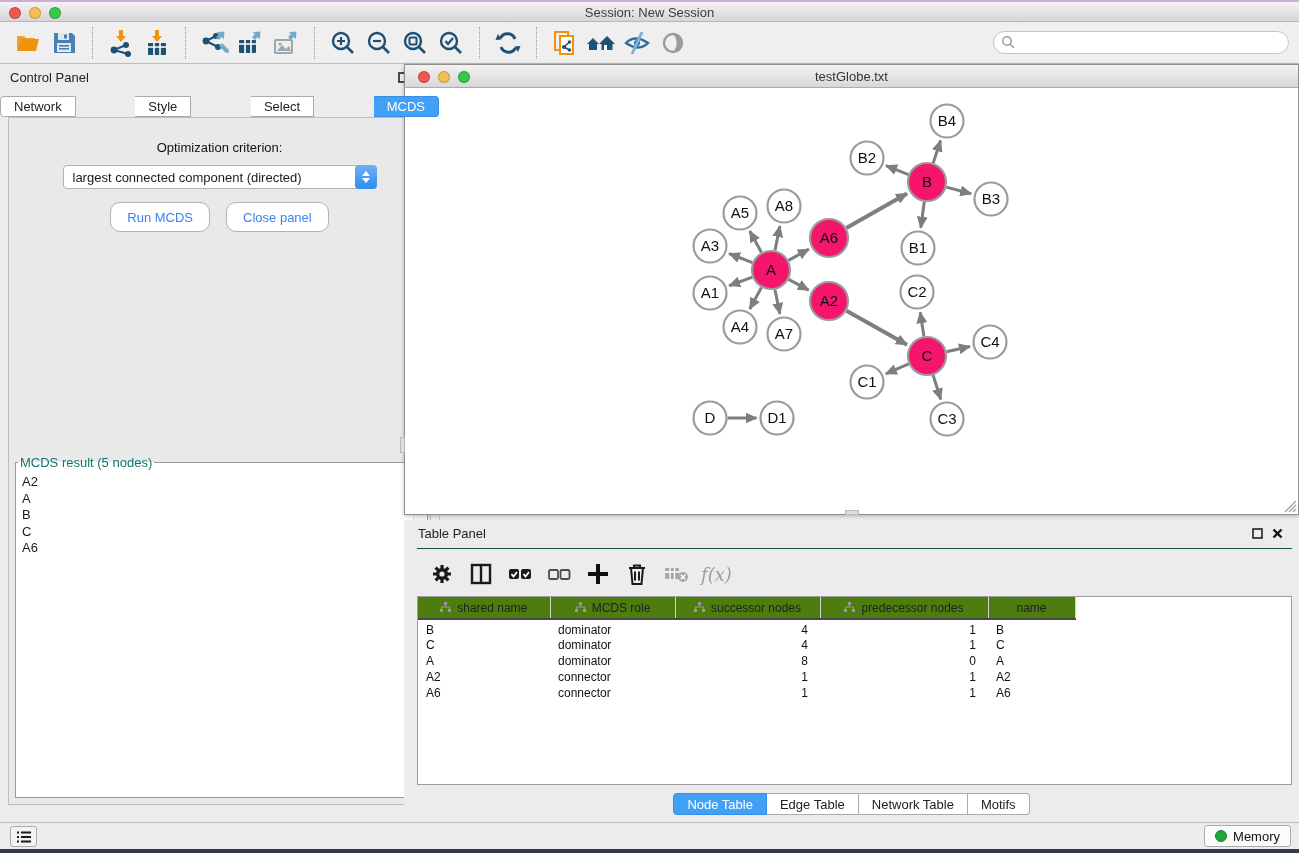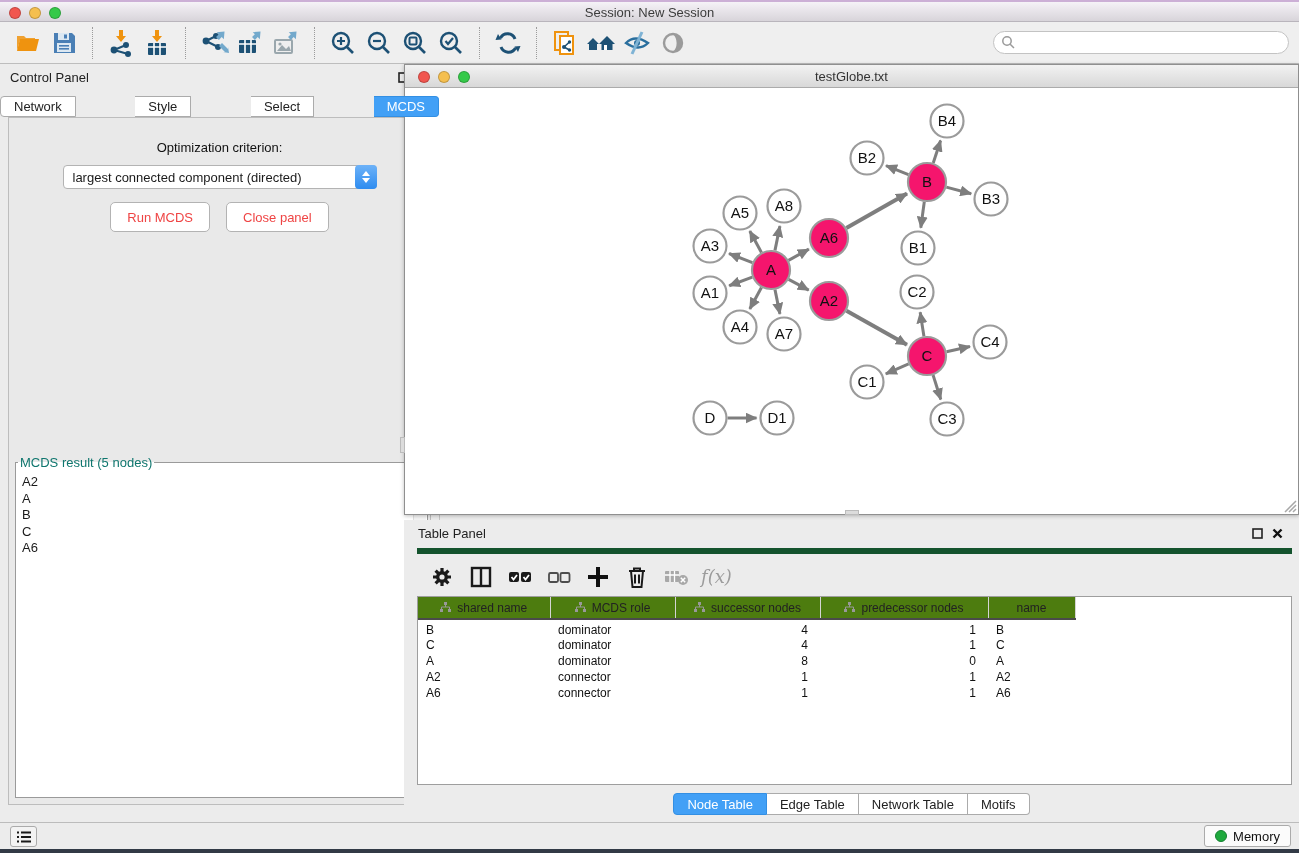--- a/index.html
+++ b/index.html
@@ -48,22 +48,22 @@
   .combo { position:relative; margin:10px auto 0; width:314px; height:24px; background:#fff;
     border:1px solid #b3b3b3; border-radius:4px; font-size:13px; display:flex; align-items:center;
     padding-left:9px; }
   .combo .cap { position:absolute; right:-1px; top:-1px; width:22px; height:24px; border-radius:4px;
     background:linear-gradient(#6db2f8,#2e8cf0); display:flex; flex-direction:column;
     align-items:center; justify-content:center; gap:2px; }
   .combo .cap .up, .combo .cap .dn { width:0; height:0; border-left:4px solid transparent; border-right:4px solid transparent; }
   .combo .cap .up { border-bottom:5px solid #fff; }
   .combo .cap .dn { border-top:5px solid #fff; }
   .btn-row { margin-top:13px; display:flex; justify-content:center; gap:16px; }
-  .pbtn { height:23px; background:#fff; border:1px solid #b3b3b3; border-radius:5px;
-    font-size:13px; color:#ef4444; padding:14px 16px; display:flex; align-items:center; }
+  .pbtn { height:23px; background:#fff; border:1px solid #b3b3b3; border-radius:10px;
+    font-size:13px; color:#3b82f6; padding:14px 16px; display:flex; align-items:center; }
   fieldset.result { position:absolute; left:6px; right:2px; top:337px; bottom:6px;
     border:1px solid #9a9a9a; background:#fff; }
   fieldset.result legend { font-size:13px; color:#0f766e; margin-left:2px; padding:0 2px; background:transparent; }
   .result-list { position:absolute; left:1px; right:15px; top:2px; bottom:1px; background:#fff;
     font-size:13px; padding:2px 0 0 5px; line-height:16.5px; }
   .result-scroll { position:absolute; right:1px; top:2px; bottom:1px; width:13px;
     background:#f5f5f5; border-left:1px solid #e0e0e0; }
 
   
   .net-window { position:absolute; left:404px; top:0; width:895px; height:451px;
@@ -73,21 +73,21 @@
   .net-title .title { position:absolute; left:0; right:0; top:4px; text-align:center; font-size:13px; color:#333; }
   .net-title .lights { top:6px; left:13px; }
   .net-canvas { position:absolute; left:0; top:23px; right:0; bottom:0; background:#fff; overflow:hidden; }
   .grip { position:absolute; right:1px; bottom:1px; }
   .edge-handle-left { position:absolute; left:-5px; top:372px; width:5px; height:16px; background:#dcdcdc; border:1px solid #bbb; }
   .edge-handle-bottom { position:absolute; left:440px; bottom:-1px; width:14px; height:5px; background:#dcdcdc; border:1px solid #bbb; }
 
   
   .table-panel { position:absolute; left:404px; top:456px; right:0; bottom:0; background:#ececec; }
   .tp-toolbar { position:absolute; left:13px; right:7px; top:28px; height:51px;
-    border-top:6px solid #14532d; display:flex; align-items:center; gap:7px; padding-left:9px; }
+    border-top:1px solid #14532d; display:flex; align-items:center; gap:7px; padding-left:9px; }
   .tpbtn { width:32px; height:32px; display:flex; align-items:center; justify-content:center; }
   .fx { font-family:"DejaVu Serif", serif; font-style:italic; font-size:18px; color:#9c9c9c; margin-left:2px; }
   .tbl-wrap { position:absolute; left:13px; right:7px; top:76px; bottom:37px; background:#fff;
     border:1px solid #9e9e9e; overflow:hidden; }
   table.data { border-collapse:collapse; table-layout:fixed; font-size:12px; }
   table.data th { height:22px; background:#4d7c0f; border-bottom:2px solid #4a4a4a;
     border-right:1px solid #d4d4d4; font-weight:normal; color:#222; text-align:center; }
   table.data th .hwrap { display:flex; align-items:center; justify-content:center; gap:6px; }
   table.data td { height:16px; padding:0 4px 0 8px; color:#111; white-space:nowrap; }
   table.data td.num { text-align:right; padding-right:12px; }

